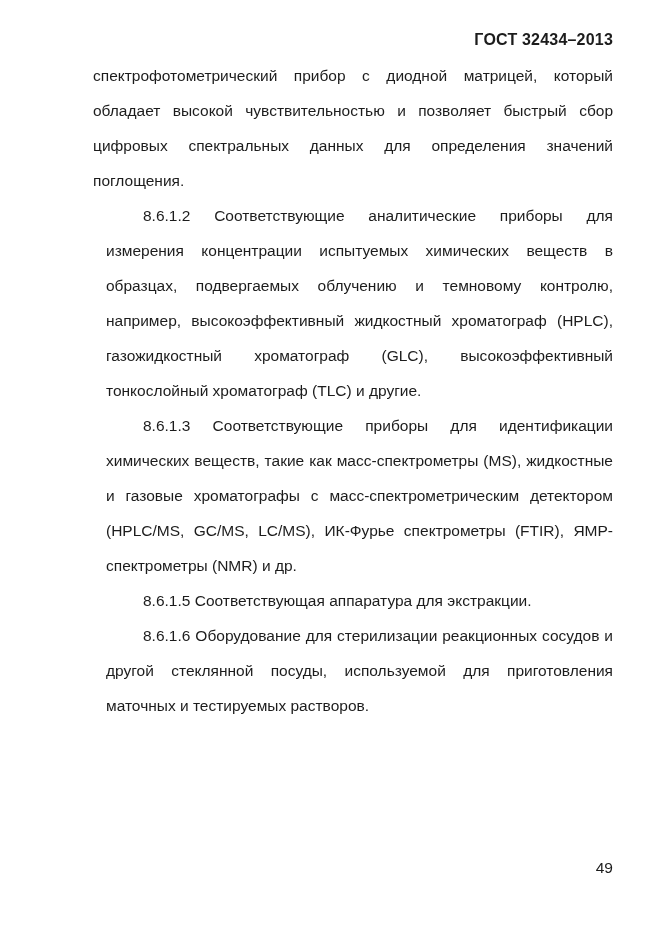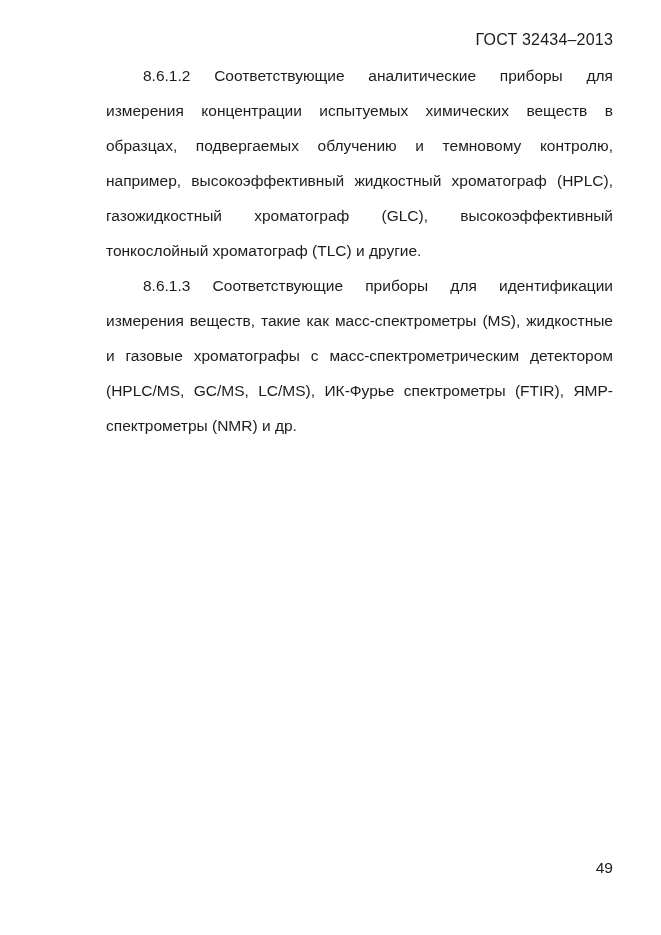--- a/index.html
+++ b/index.html
@@ -14,21 +14,21 @@
     font-family: "Liberation Sans", "DejaVu Sans", sans-serif;
   }
   .page {
     position: absolute;
     inset: 0;
     box-sizing: border-box;
     padding: 30px 48px 0 93px;
   }
   .doc-header {
     text-align: right;
-    font-weight: normal;
+    font-weight: bold;
     font-size: 16px;
     line-height: 20px;
     margin-bottom: 8px;
     letter-spacing: 0.2px;
   }
   .doc-body p {
     margin: 0;
     font-size: 15.5px;
     line-height: 35px;
     text-align: justify;
@@ -46,18 +46,21 @@
     line-height: 20px;
   }
 </style>
 </head>
 <body style="background: rgb(255, 255, 255); color: rgb(28, 28, 28);">
 
 <div class="page">
   <div class="doc-header">ГОСТ 32434–2013</div>
 
   <div class="doc-body" id="doc-body">
+      <p>спектрофотометрический прибор с диодной матрицей, который обладает высокой чувствительностью и позволяет быстрый сбор цифровых спектральных данных для определения значений поглощения.</p>
       <p class="indented">8.6.1.2 Соответствующие аналитические приборы для измерения концентрации испытуемых химических веществ в образцах, подвергаемых облучению и темновому контролю, например, высокоэффективный жидкостный хроматограф (HPLC), газожидкостный хроматограф (GLC), высокоэффективный тонкослойный хроматограф (TLC) и другие.</p>
-      <p class="indented">8.6.1.3 Соответствующие приборы для идентификации измерения веществ, такие как масс-спектрометры (MS), жидкостные и газовые хроматографы с масс-спектрометрическим детектором (HPLC/MS, GC/MS, LC/MS), ИК-Фурье спектрометры (FTIR), ЯМР-спектрометры (NMR) и др.</p>
+      <p class="indented">8.6.1.3 Соответствующие приборы для идентификации химических веществ, такие как масс-спектрометры (MS), жидкостные и газовые хроматографы с масс-спектрометрическим детектором (HPLC/MS, GC/MS, LC/MS), ИК-Фурье спектрометры (FTIR), ЯМР-спектрометры (NMR) и др.</p>
+      <p class="indented">8.6.1.5 Соответствующая аппаратура для экстракции.</p>
+      <p class="indented">8.6.1.6 Оборудование для стерилизации реакционных сосудов и другой стеклянной посуды, используемой для приготовления маточных и тестируемых растворов.</p>
     </div>
 
   <div class="page-number">49</div>
 </div>
 
 </body></html>

